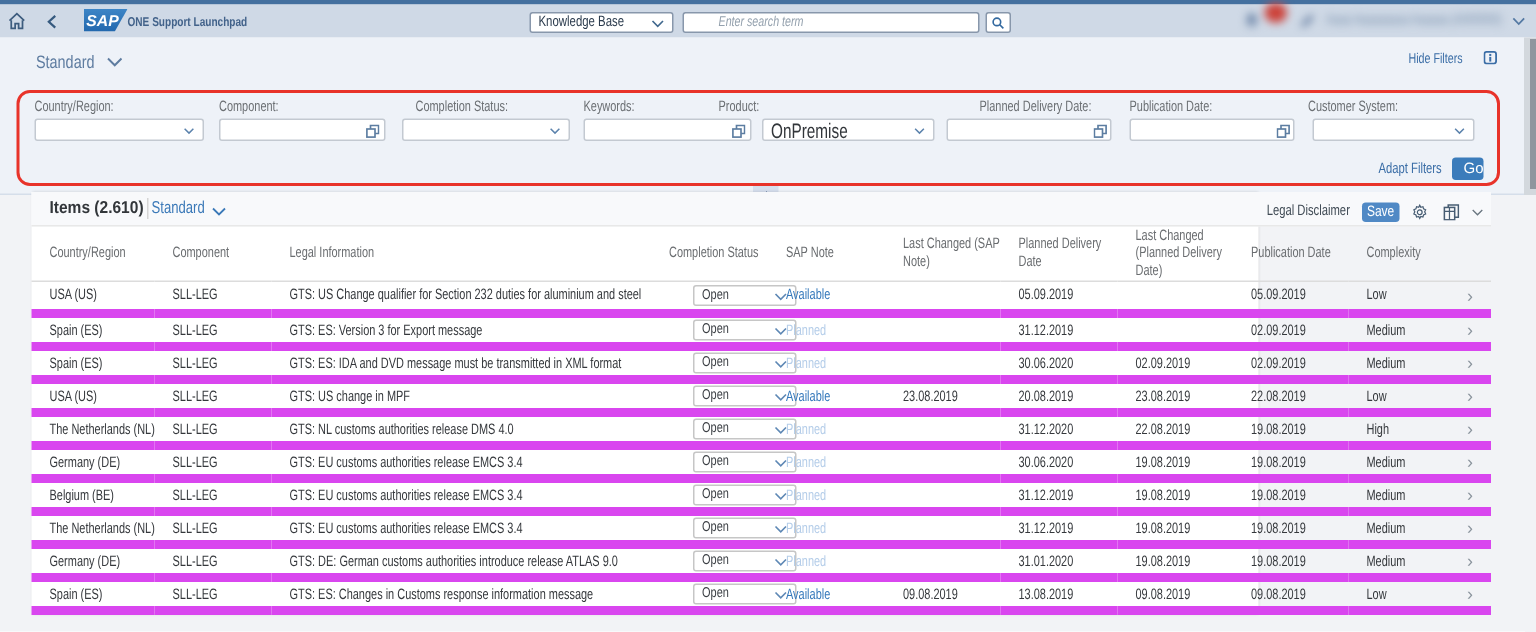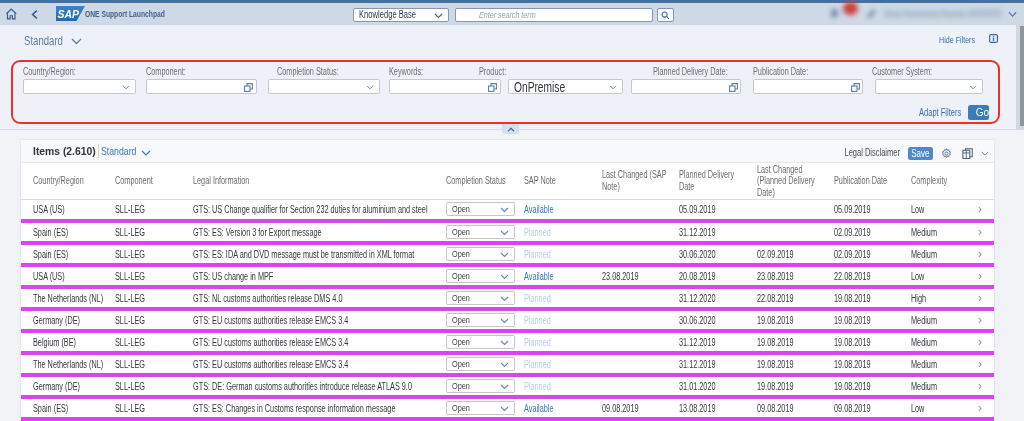--- a/index.html
+++ b/index.html
@@ -27,36 +27,36 @@
 .finput{top:79px;width:113px;height:15px;background:#fff;border:1px solid #c3c9d1;border-radius:2px;box-sizing:border-box;}
 .fict{position:absolute;right:3px;top:2px;}
 #onprem{left:5px;top:2px;font-size:14px;color:#32363a;line-height:11px;}
 #adaptf{left:905px;top:107px;font-size:10px;color:#3a6da6;line-height:11px;width:55px;text-align:right;}
 #gobtn{left:968px;top:105px;width:21px;height:15px;background:#3b7cbb;border-radius:2.5px;color:#fff;font-size:10px;line-height:15px;text-align:right;}
 #ctab{left:502px;top:124px;width:17px;height:10px;background:#d6dfee;border-radius:0 0 3px 3px;}
 
 #sbtrack{left:1016px;top:25px;width:8px;height:105px;background:#d3d8dd;}
 #sbthumb{left:1019.5px;top:26px;width:4.5px;height:100px;background:#8f969e;}
 
-#panel{left:21px;top:140px;width:973px;height:281px;background:#fff;box-shadow:0 0 2px rgba(0,0,0,.15);}
+#panel{left:21px;top:128px;width:818px;height:281px;background:#fff;box-shadow:0 0 2px rgba(0,0,0,.15);}
 #ptitle{left:0;top:0;width:973px;height:23px;background:#f8f9fb;border-bottom:1px solid #e8e8e8;box-sizing:border-box;}
 #itemsT{left:12px;top:5px;font-size:11.5px;font-weight:600;color:#32363a;line-height:13px;}
 #pdiv{left:77px;top:4px;width:1px;height:14px;background:#d5d5d5;}
 #stdT{left:80px;top:5px;font-size:11.5px;color:#3b79b8;line-height:13px;}
 #legald{left:769px;top:7px;width:110px;text-align:right;font-size:10px;color:#3f4a54;line-height:11px;}
 #savebtn{left:887px;top:7px;width:25px;height:13px;background:#5089c5;border-radius:2.5px;color:#fff;font-size:10px;line-height:13px;text-align:center;}
 table{border-collapse:collapse;table-layout:fixed;width:973px;position:absolute;top:23px;left:0;}
 th,td{padding:0 0 0 12px;margin:0;overflow:visible;text-align:left;font-weight:normal;}
 th{font-size:10px;color:#6a6d70;line-height:11.5px;vertical-align:middle;}
 tr.hdr{height:36px;border-bottom:1px solid #dcdcdc;}
-tr.row{height:22px;border-bottom:4px solid #d946ef;}
+tr.row{height:22px;border-bottom:6px solid #d946ef;}
 td{font-size:10px;color:#35383c;vertical-align:middle;}
 .avail{color:#3478bb;}
 .plan{color:#b4cde9;}
-.sel{display:block;margin-left:0;width:69px;height:14px;border:1px solid #c6c6c6;border-radius:2px;background:#fff;box-sizing:border-box;position:relative;font-size:9.5px;line-height:12px;color:#3b3f44;padding-left:5px;}
+.sel{display:block;margin-left:16px;width:69px;height:14px;border:1px solid #c6c6c6;border-radius:2px;background:#fff;box-sizing:border-box;position:relative;font-size:9.5px;line-height:12px;color:#3b3f44;padding-left:5px;}
 .sel svg{position:absolute;right:5px;top:4px;}
 .rchev{color:#8b949d;font-size:12px;text-align:center;display:block;width:28px;line-height:12px;margin-left:-12px;}
 </style>
 </head>
 <body>
 <div class="abs" id="strip"></div>
 <div class="abs" id="shell"></div>
 
 <svg class="abs" style="left:4.5px;top:8px" width="12.5" height="12" viewBox="0 0 14 13">
  <path d="M1.5 6.2 7 1l5.5 5.2" fill="none" stroke="#3d5c7e" stroke-width="1.3"></path>

